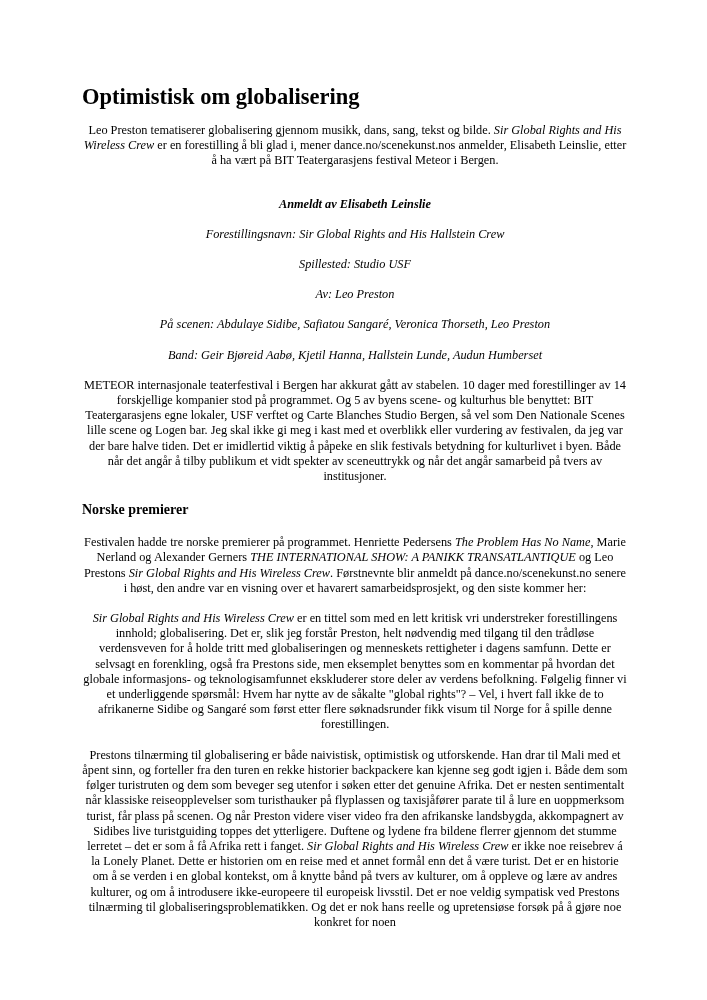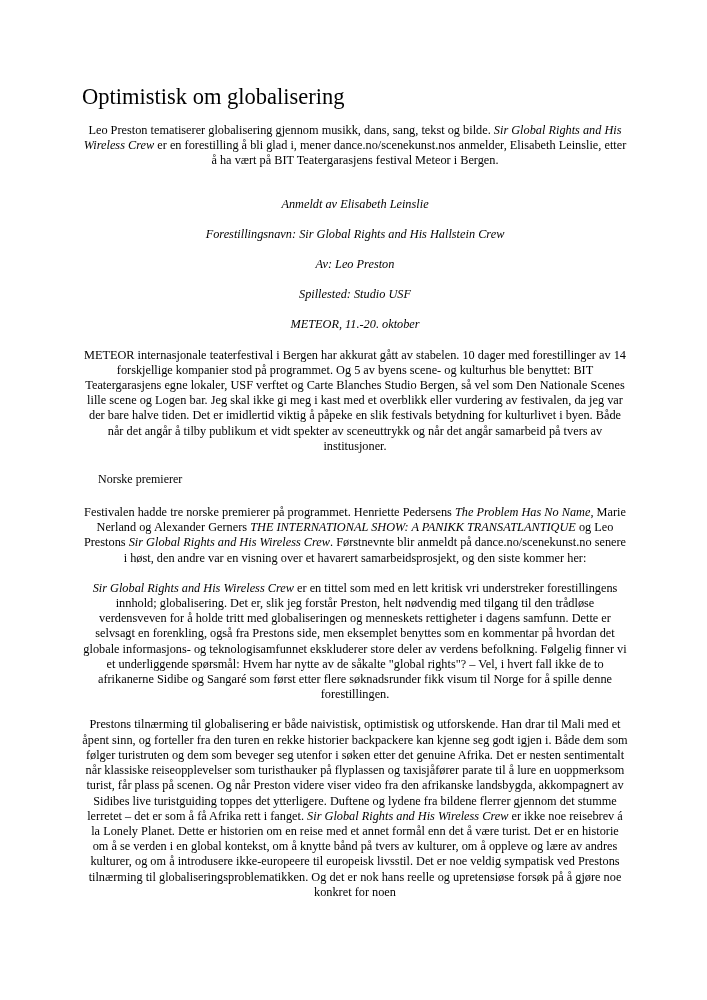--- a/index.html
+++ b/index.html
@@ -14,37 +14,37 @@
     background: #ffffff;
     box-sizing: border-box;
     padding: 84px 79px 0 82px;
     overflow: hidden;
     font-family: "Liberation Serif", "DejaVu Serif", serif;
     color: #000000;
   }
   h1.article-title {
     font-size: 22.5px;
     line-height: 26px;
-    font-weight: 400;
+    font-weight: 700;
     margin: 0 0 13px 0;
   }
   h2.section-heading {
-    font-size: 12px;
+    font-size: 14px;
     line-height: 21px;
-    font-weight: 400;
-    margin: 0 0 15px 16px;
+    font-weight: 700;
+    margin: 0 0 15px 0;
   }
   p {
     font-size: 12.3px;
     line-height: 15.2px;
     margin: 0 0 15px 0;
     text-align: center;
   }
   p.byline {
-    font-weight: 400;
+    font-weight: 700;
     font-style: italic;
     margin-top: 28px;
   }
   p.meta-line {
     font-style: italic;
   }
   .run-italic {
     font-style: italic;
   }
 </style>
@@ -54,23 +54,24 @@
 <main class="page">
   <article>
 
     <h1 class="article-title">Optimistisk om globalisering</h1>
 
     <p class="lede"><span>Leo Preston tematiserer globalisering gjennom musikk, dans, sang, tekst og bilde. </span><span class="run-italic">Sir Global Rights and His Wireless Crew</span><span> er en forestilling å bli glad i, mener dance.no/scenekunst.nos anmelder, Elisabeth Leinslie, etter å ha vært på BIT Teatergarasjens festival Meteor i Bergen.</span></p>
 
     <p class="byline">Anmeldt av Elisabeth Leinslie</p>
 
     <p class="meta-line">Forestillingsnavn: Sir Global Rights and His Hallstein Crew</p>
+    <p class="meta-line">Spillested: Studio USF</p>
     <p class="meta-line">Av: Leo Preston</p>
-    <p class="meta-line">Spillested: Studio USF</p>
-    <p class="meta-line">METEOR, 11.-20. oktober</p>
+    <p class="meta-line">På scenen: Abdulaye Sidibe, Safiatou Sangaré, Veronica Thorseth, Leo Preston</p>
+    <p class="meta-line">Band: Geir Bjøreid Aabø, Kjetil Hanna, Hallstein Lunde, Audun Humberset</p>
 
     <p class="body-paragraph">METEOR internasjonale teaterfestival i Bergen har akkurat gått av stabelen. 10 dager med forestillinger av 14 forskjellige kompanier stod på programmet. Og 5 av byens scene- og kulturhus ble benyttet: BIT Teatergarasjens egne lokaler, USF verftet og Carte Blanches Studio Bergen, så vel som Den Nationale Scenes lille scene og Logen bar. Jeg skal ikke gi meg i kast med et overblikk eller vurdering av festivalen, da jeg var der bare halve tiden. Det er imidlertid viktig å påpeke en slik festivals betydning for kulturlivet i byen. Både når det angår å tilby publikum et vidt spekter av sceneuttrykk og når det angår samarbeid på tvers av institusjoner.</p>
 
     <h2 class="section-heading">Norske premierer</h2>
 
     <p class="body-paragraph"><span>Festivalen hadde tre norske premierer på programmet. Henriette Pedersens </span><span class="run-italic">The Problem Has No Name</span><span>, Marie Nerland og Alexander Gerners </span><span class="run-italic">THE INTERNATIONAL SHOW: A PANIKK TRANSATLANTIQUE</span><span> og Leo Prestons </span><span class="run-italic">Sir Global Rights and His Wireless Crew</span><span>. Førstnevnte blir anmeldt på dance.no/scenekunst.no senere i høst, den andre var en visning over et havarert samarbeidsprosjekt, og den siste kommer her:</span></p>
 
     <p class="body-paragraph"><span class="run-italic">Sir Global Rights and His Wireless Crew</span><span> er en tittel som med en lett kritisk vri understreker forestillingens innhold; globalisering. Det er, slik jeg forstår Preston, helt nødvendig med tilgang til den trådløse verdensveven for å holde tritt med globaliseringen og menneskets rettigheter i dagens samfunn. Dette er selvsagt en forenkling, også fra Prestons side, men eksemplet benyttes som en kommentar på hvordan det globale informasjons- og teknologisamfunnet ekskluderer store deler av verdens befolkning. Følgelig finner vi et underliggende spørsmål: Hvem har nytte av de såkalte "global rights"? – Vel, i hvert fall ikke de to afrikanerne Sidibe og Sangaré som først etter flere søknadsrunder fikk visum til Norge for å spille denne forestillingen.</span></p>
 
 

